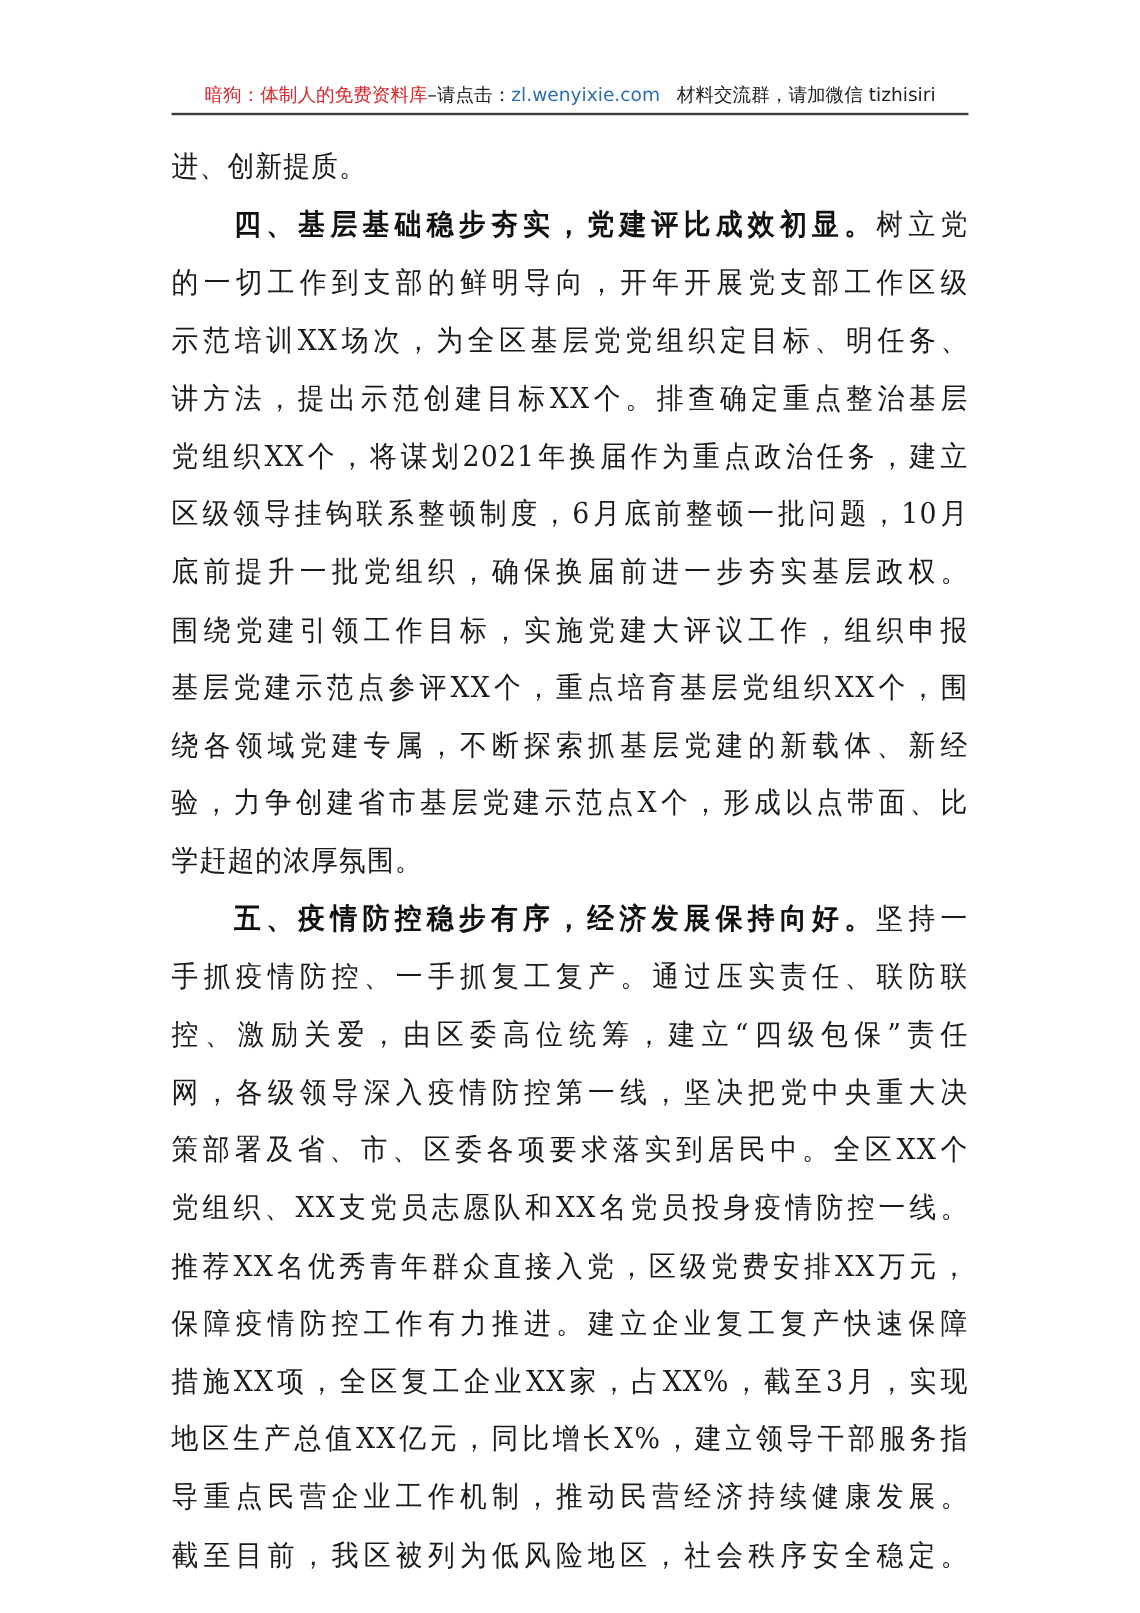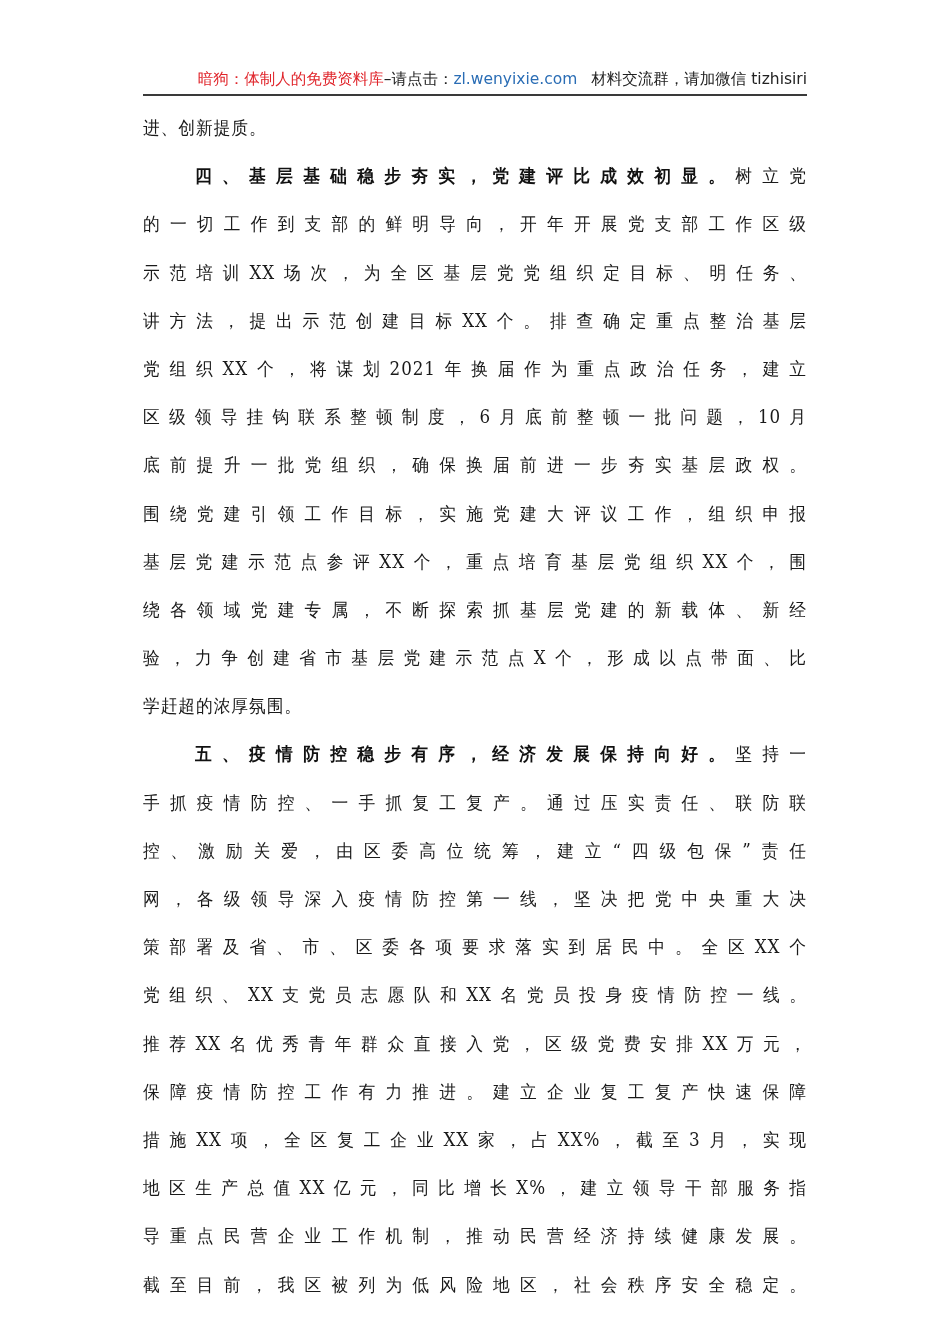--- a/index.html
+++ b/index.html
@@ -16,41 +16,41 @@
   .page-header {
     position: absolute;
     left: 143px;
     top: 66px;
     width: 664px;
     height: 26px;
     font-family: "DejaVu Sans", sans-serif;
     font-size: 15.5px;
     line-height: 26px;
     white-space: nowrap;
-    text-align: right;
+    text-align: center;
   }
   .hdr-red { color: #e0252b; }
   .hdr-black { color: #222222; }
   .hdr-blue { color: #2a6db5; }
   .hdr-gap { display: inline-block; width: 14px; }
   .header-rule {
     position: absolute;
     left: 143px;
     top: 94px;
     width: 664px;
     height: 2px;
     background: #3a3a3a;
   }
   .doc-body {
     position: absolute;
     left: 143px;
-    top: 104px;
+    top: 115px;
     width: 664px;
     font-family: "DejaVu Serif", serif;
-    font-size: 18px;
+    font-size: 24px;
     font-weight: 300;
     color: #1a1a1a;
     line-height: 48.2px;
   }
   .line {
     height: 48.2px;
     white-space: nowrap;
     text-align: justify;
     text-align-last: justify;
     letter-spacing: 1px;

